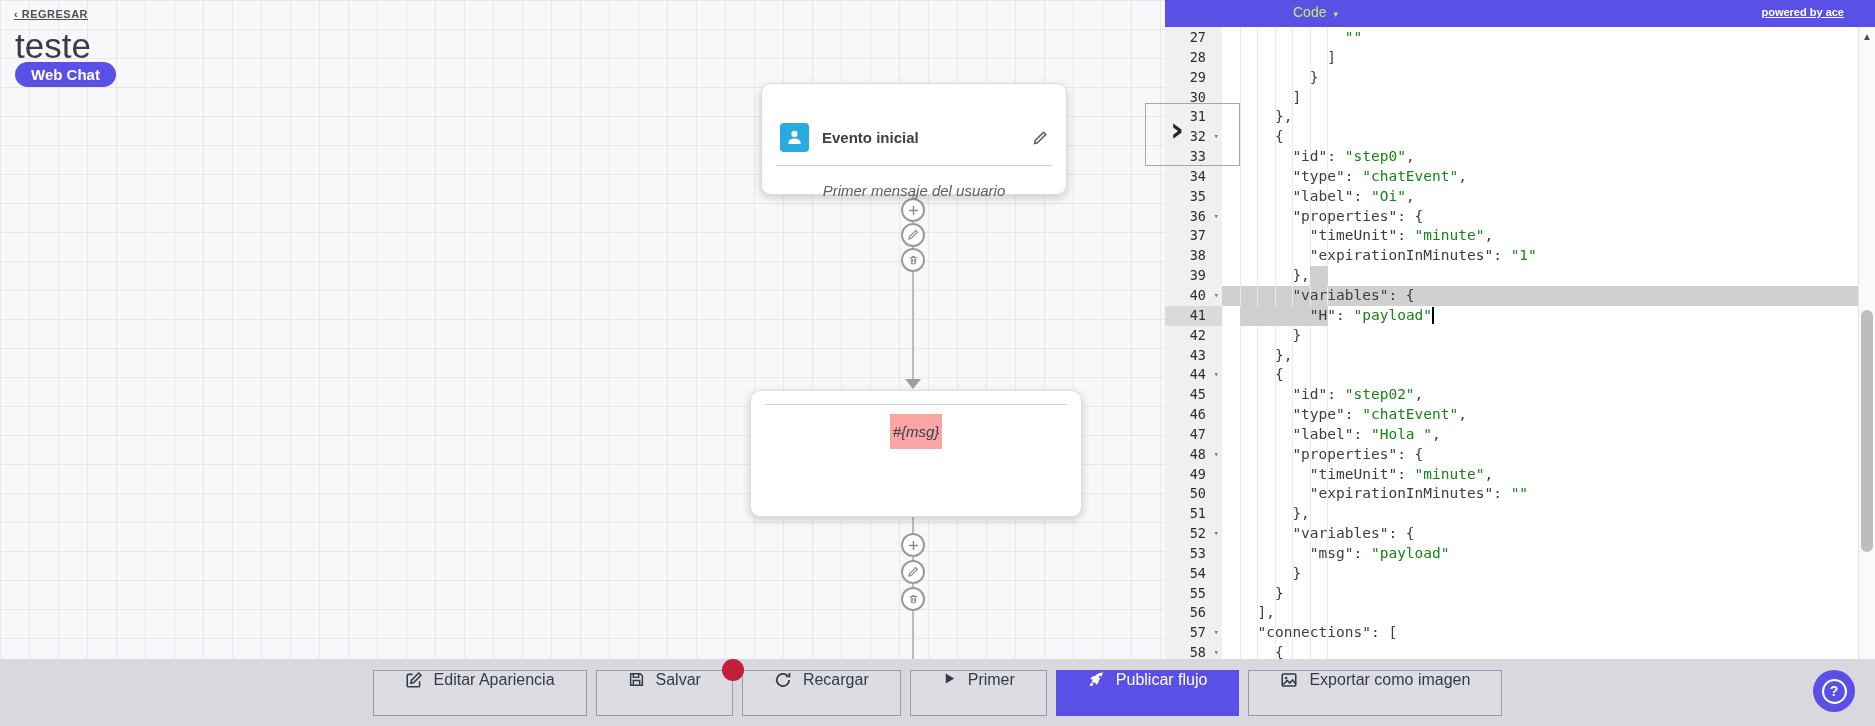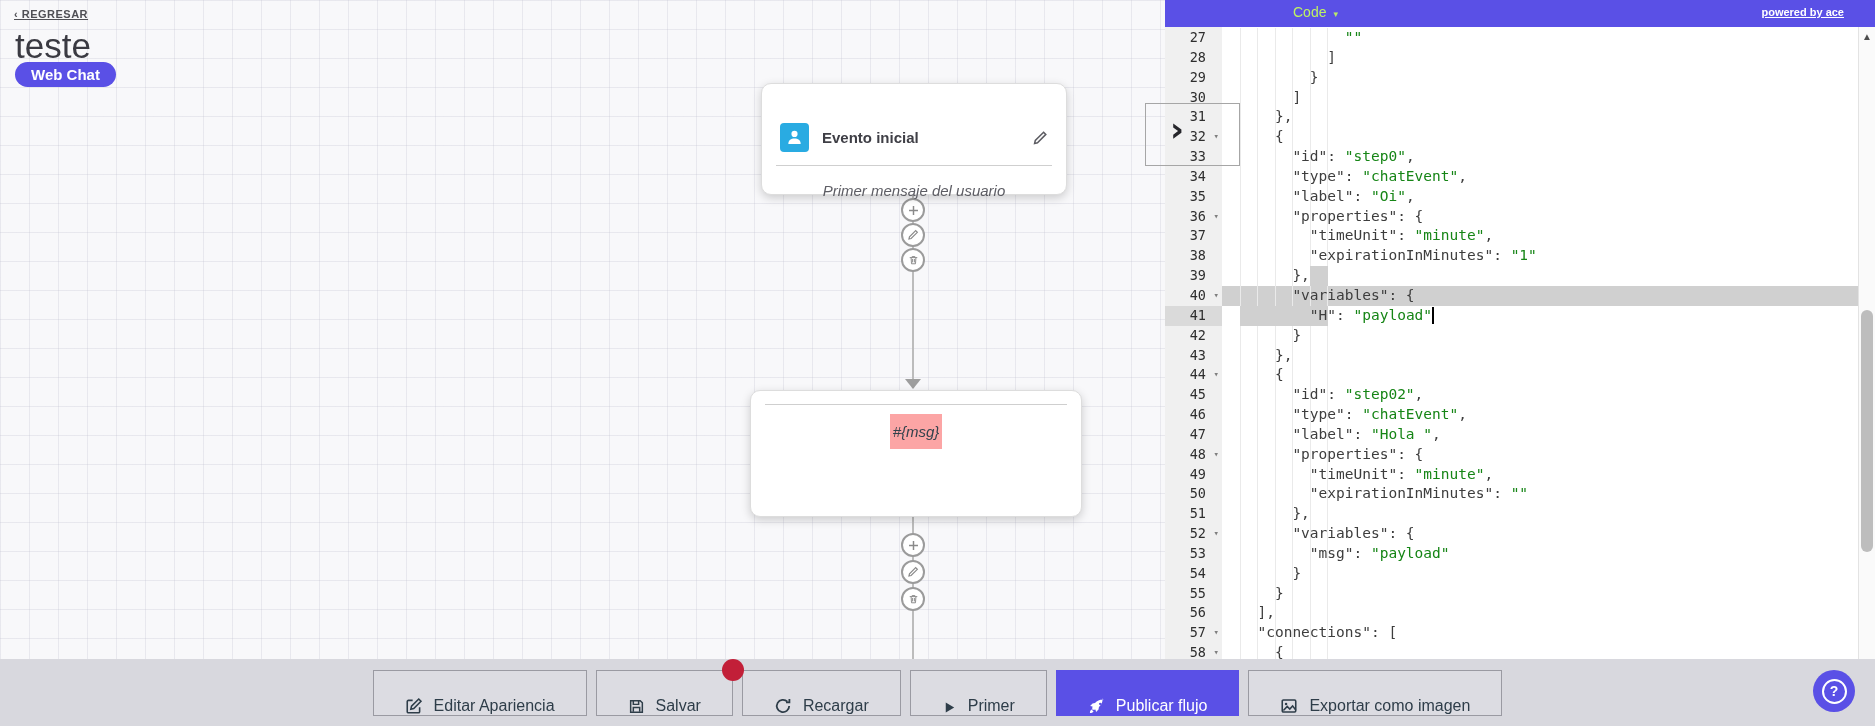--- a/index.html
+++ b/index.html
@@ -105,21 +105,21 @@
   
   .sb-track{position:absolute;right:0;top:27px;bottom:0;width:17px;background:#fafafa;border-left:1px solid #e3e3e3;box-sizing:border-box;}
   .sb-up{position:absolute;top:4px;left:0;width:16px;text-align:center;font-size:10px;color:#4c4c4c;cursor:pointer;}
   .sb-thumb{position:absolute;left:2px;width:12px;top:283px;height:242px;background:#bdbdbd;border-radius:7px;cursor:pointer;}
   
   .toolbar{
     position:absolute;left:0;top:659px;width:1875px;height:67px;background:#d8d8de;
     display:flex;align-items:center;justify-content:center;gap:9px;z-index:8;
   }
   .tb-btn{
-    position:relative;height:46px;display:flex;align-items:flex-end;gap:11px;
+    position:relative;height:46px;display:flex;align-items:flex-start;gap:11px;
     background:#dcdce2;border:1px solid #9a9aa2;border-radius:0;
     font-family:"Liberation Sans", sans-serif;font-size:16px;color:#2e3d49;
     padding:0 31px;cursor:pointer;
   }
   .tb-btn.primary{background:var(--accent);border-color:var(--accent);color:#fff;}
   .tb-btn .bicon{display:flex;}
   .tb-badge{
     position:absolute;top:-12px;right:-12px;width:22px;height:22px;border-radius:50%;
     background:var(--red);z-index:9;
   }

